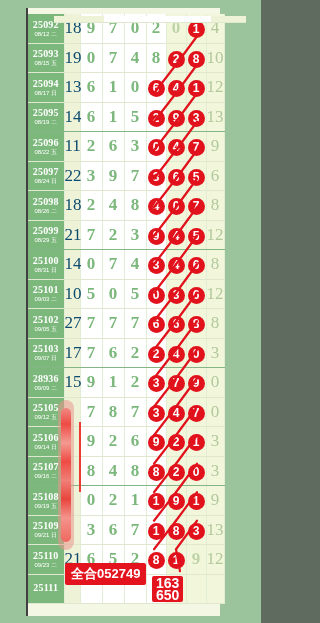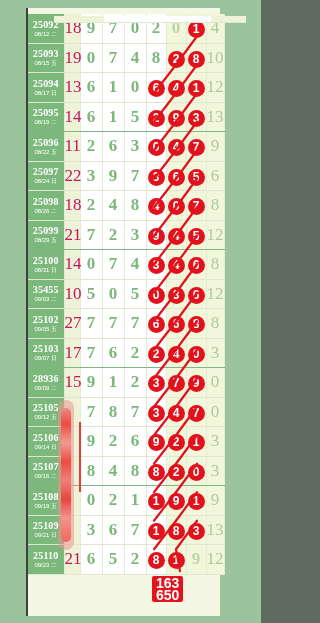--- a/index.html
+++ b/index.html
@@ -46,21 +46,21 @@
   }
   td.id-cell .issue{
     display:block;font-size:10px;font-weight:bold;letter-spacing:.2px;
     font-family:"Liberation Serif", serif;
   }
   td.id-cell .date{
     display:block;font-size:6px;margin-top:1px;
     font-family:"Liberation Sans", sans-serif;
   }
   td.sum-cell{
-    background:#eef3d8;color:#be185d;font-size:9px;
+    background:#eef3d8;color:#0c4a6e;font-size:9px;
     border-right:1px solid #cfdcb8;
   }
   td.digit-cell{
     background:#ffffff;color:#7cb87c;font-weight:bold;font-size:18px;
   }
   td.ball-cell{
     background:#f2f7dc;color:#bfd3a8;font-weight:bold;font-size:13px;
   }
   td.tot-cell{
     background:#f2f7dc;color:#b3c89c;font-size:10px;
@@ -264,21 +264,21 @@
             <td class="digit-cell">0</td>
             <td class="digit-cell">7</td>
             <td class="digit-cell">4</td>
             <td class="digit-cell"><span class="ball">3</span></td>
             <td class="ball-cell"><span class="ball">4</span></td>
             <td class="ball-cell"><span class="ball">6</span></td>
             <td class="tot-cell">8</td>
           </tr>
           <tr>
             <td class="id-cell">
-              <span class="issue">35455</span>
+              <span class="issue">25101</span>
               <span class="date">09/03 二</span>
             </td>
             <td class="sum-cell">10</td>
             <td class="digit-cell">5</td>
             <td class="digit-cell">0</td>
             <td class="digit-cell">5</td>
             <td class="digit-cell"><span class="ball">0</span></td>
             <td class="ball-cell"><span class="ball">3</span></td>
             <td class="ball-cell"><span class="ball">6</span></td>
             <td class="tot-cell">12</td>
@@ -401,20 +401,34 @@
               <span class="date">09/23 二</span>
             </td>
             <td class="sum-cell">21</td>
             <td class="digit-cell">6</td>
             <td class="digit-cell">5</td>
             <td class="digit-cell">2</td>
             <td class="digit-cell"><span class="ball">8</span></td>
             <td class="ball-cell"><span class="ball">1</span></td>
             <td class="ball-cell">9</td>
             <td class="tot-cell">12</td>
+          </tr>
+          <tr>
+            <td class="id-cell">
+              <span class="issue">25111</span>
+              <span class="date"></span>
+            </td>
+            <td class="sum-cell"></td>
+            <td class="digit-cell"></td>
+            <td class="digit-cell"></td>
+            <td class="digit-cell"></td>
+            <td class="empty-white"></td>
+            <td class="ball-cell"></td>
+            <td class="ball-cell"></td>
+            <td class="tot-cell"></td>
           </tr>
         </tbody>
     </table>
 
     <svg id="lines" viewBox="0 0 192 608" preserveAspectRatio="none">
       <g id="lines-g" stroke="#e1121c" stroke-width="2.2" fill="none" stroke-linecap="round">
           <line x1="122" y1="48.75" x2="143" y2="20.25"></line>
           <line x1="100" y1="77.25" x2="122" y2="48.75"></line>
           <line x1="122" y1="77.25" x2="143" y2="48.75"></line>
           <line x1="100" y1="105.75" x2="122" y2="77.25"></line>
@@ -453,19 +467,20 @@
         </g>
     </svg>
   </div>
 
   <div id="scrollbar">
     <div class="halo"></div>
     <div class="bar"></div>
     <div class="tick"></div>
   </div>
 
+  <div class="badge" id="badge-total">全合052749</div>
 
   <div class="badge" id="badge-pair">
     <span>163</span>
     <span>650</span>
   </div>
 
 </div>
 
 </body></html>

